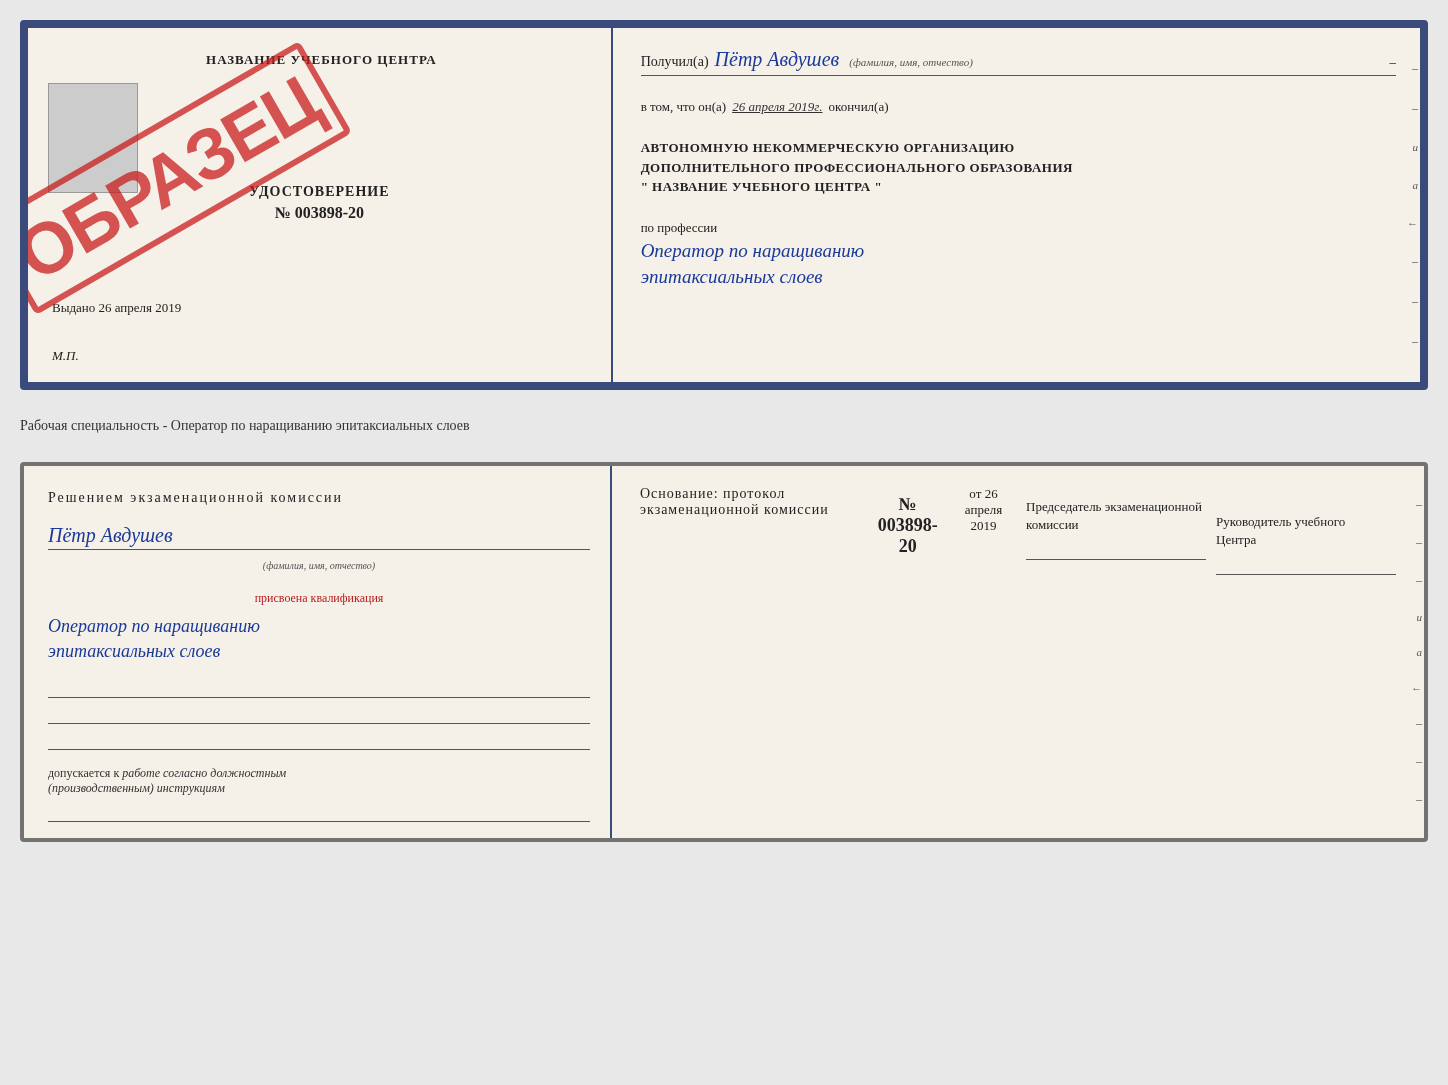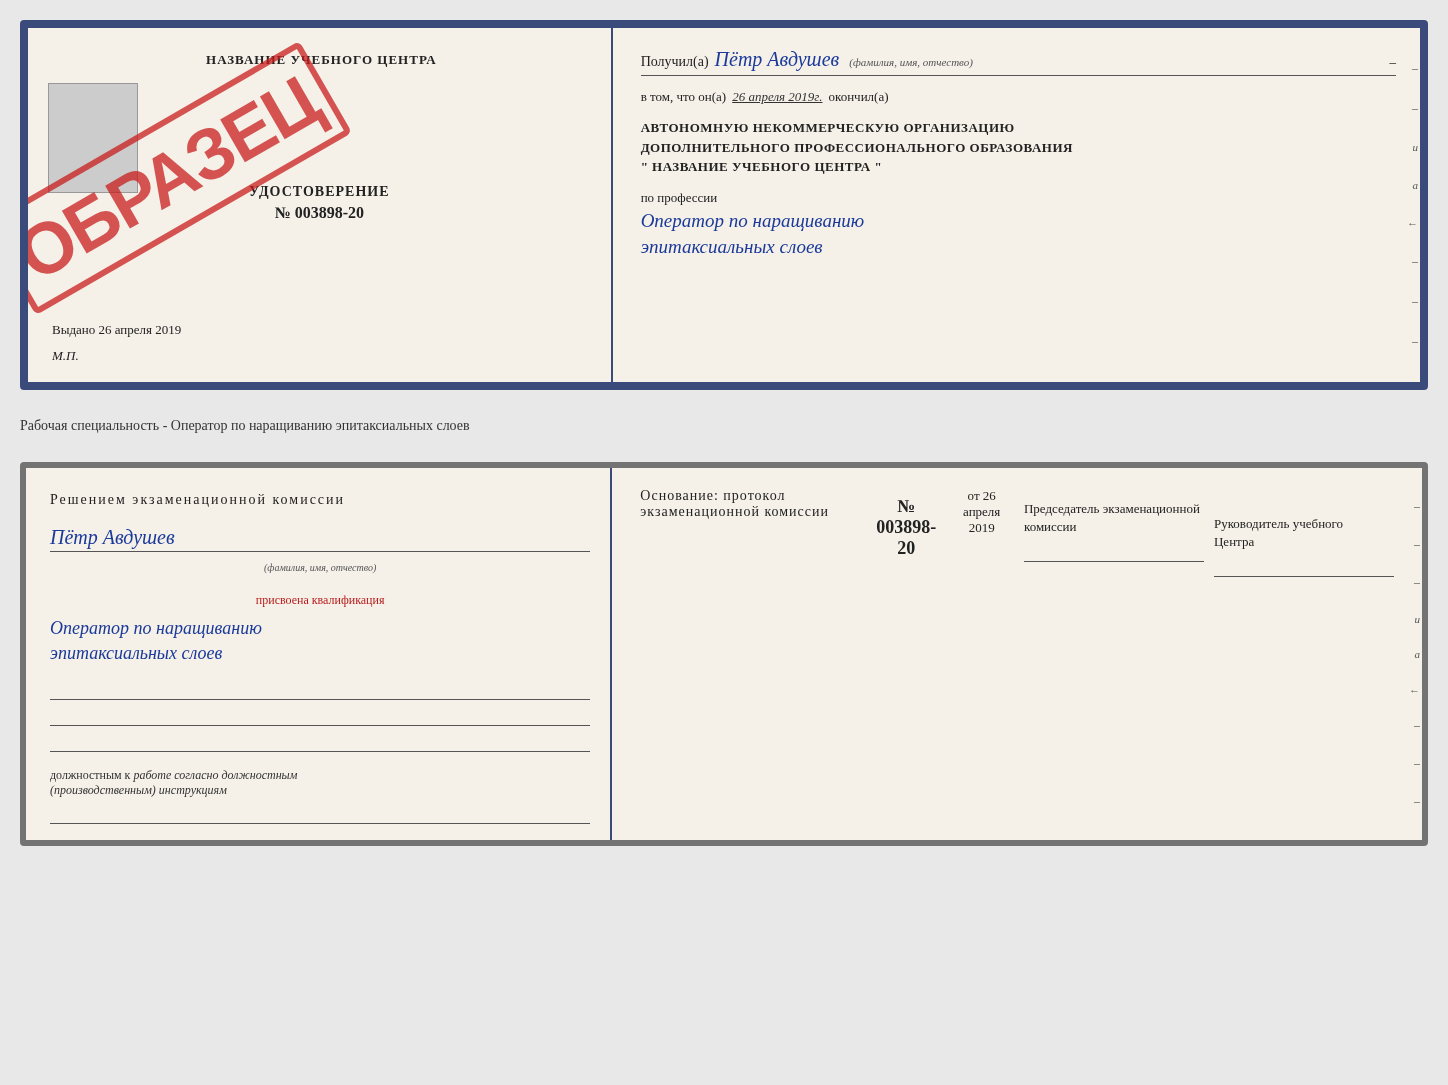--- a/index.html
+++ b/index.html
@@ -36,21 +36,21 @@
       position: relative;
       display: flex;
       flex-direction: column;
     }
 
     .cert-right {
       width: 58%;
       padding: 20px 24px 16px 28px;
       display: flex;
       flex-direction: column;
-      gap: 13px;
+      gap: 23px;
       position: relative;
     }
 
     .cert-title-center {
       text-align: center;
       font-size: 13px;
       font-weight: bold;
       letter-spacing: 1px;
       color: #222;
       text-transform: uppercase;
@@ -114,21 +114,21 @@
 
     .udostoverenie-num {
       font-size: 16px;
       font-weight: bold;
       color: #222;
       margin-top: 4px;
     }
 
     .vydano-line {
       position: absolute;
-      bottom: 44px;
+      bottom: 66px;
       left: 24px;
       font-size: 13px;
       color: #222;
     }
 
     .mp-line {
       position: absolute;
       bottom: 18px;
       left: 24px;
       font-size: 13px;
@@ -203,21 +203,21 @@
     
     .middle-text {
       font-size: 14px;
       color: #333;
       padding: 10px 0;
     }
 
     
     .cert-card-bottom {
       background: #f5f0e8;
-      border: 6px solid #737373;
+      border: 4px solid #737373;
       border-radius: 4px;
       display: flex;
       width: 100%;
       min-height: 380px;
     }
 
     .cert-bottom-left {
       width: 42%;
       border-right: 2px solid #3a4a7a;
       padding: 24px 20px 16px 24px;
@@ -409,21 +409,21 @@
       <div class="prisvoena-label">присвоена квалификация</div>
 
       <div class="profession-handwritten" style="white-space:pre-line; font-size:18px;">Оператор по наращиванию
 эпитаксиальных слоев</div>
 
       <div class="underscore-line" style="margin-top:8px;"></div>
       <div class="underscore-line"></div>
       <div class="underscore-line"></div>
 
       <div class="dopuskaetsya-block">
-        <span>должностным к</span>
+        <span>допускается к</span>
         <span class="dopuskaetsya-italic" style="white-space:pre-line;">работе согласно должностным
 (производственным) инструкциям</span>
       </div>
       <div class="underscore-line"></div>
     </div>
 
     <div class="cert-bottom-right">
       <div class="osnovanie-title">Основание: протокол экзаменационной комиссии</div>
 
       <div class="protocol-num">№ 003898-20</div>

